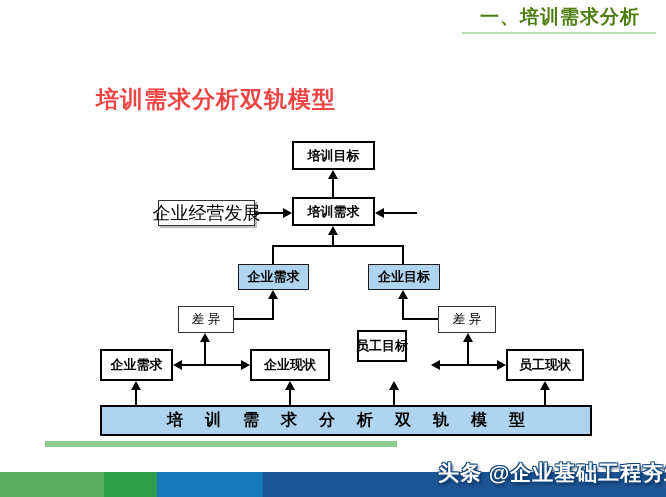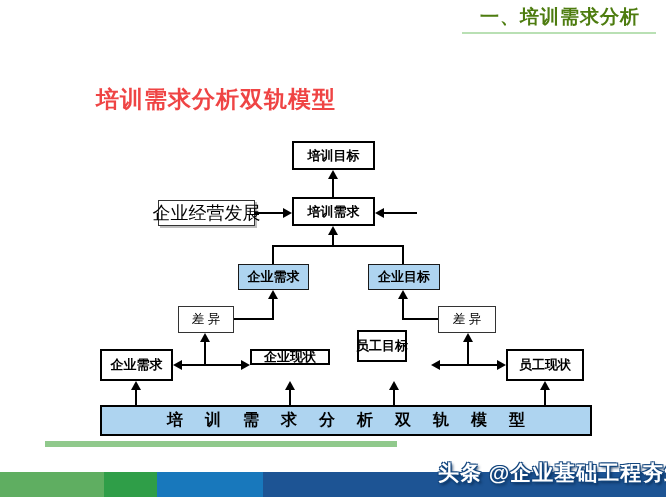--- a/index.html
+++ b/index.html
@@ -49,21 +49,21 @@
   <div class="slide-title">培训需求分析双轨模型</div>
 
   <div class="box bd2" style="left:292px;top:141px;width:83px;height:29px;">培训目标</div>
   <div class="box bd2" style="left:292px;top:197px;width:83px;height:29px;">培训需求</div>
   <div class="box bd1 soft" style="left:158px;top:200px;width:97px;height:26px;">企业经营发展</div>
   <div class="box fillblue" style="left:238px;top:264px;width:71px;height:26px;">企业需求</div>
   <div class="box fillblue" style="left:368px;top:264px;width:72px;height:26px;">企业目标</div>
   <div class="box bd1" style="left:178px;top:306px;width:56px;height:27px;font-weight:400;font-size:12.5px;">差 异</div>
   <div class="box bd1" style="left:438px;top:306px;width:58px;height:27px;font-weight:400;font-size:12.5px;">差 异</div>
   <div class="box bd2" style="left:100px;top:349px;width:73px;height:32px;">企业需求</div>
-  <div class="box bd2" style="left:250px;top:349px;width:80px;height:16px;">企业现状</div>
+  <div class="box bd2" style="left:250px;top:349px;width:80px;height:32px;">企业现状</div>
   <div class="box bd2" style="left:357px;top:330px;width:50px;height:32px;">员工目标</div>
   <div class="box bd2" style="left:506px;top:349px;width:78px;height:32px;">员工现状</div>
   <div class="box bd2 tools" style="left:100px;top:405px;width:492px;height:31px;background:#aed4f0;">培训需求分析双轨模型</div>
 
   <div class="arr arr-up" style="left:328px;top:170px;"></div>
   <div class="vline" style="left:332px;top:179px;height:18px;"></div>
 
   <div class="hline" style="left:255px;top:212px;width:28px;"></div>
   <div class="arr arr-right" style="left:283px;top:208px;"></div>
 

